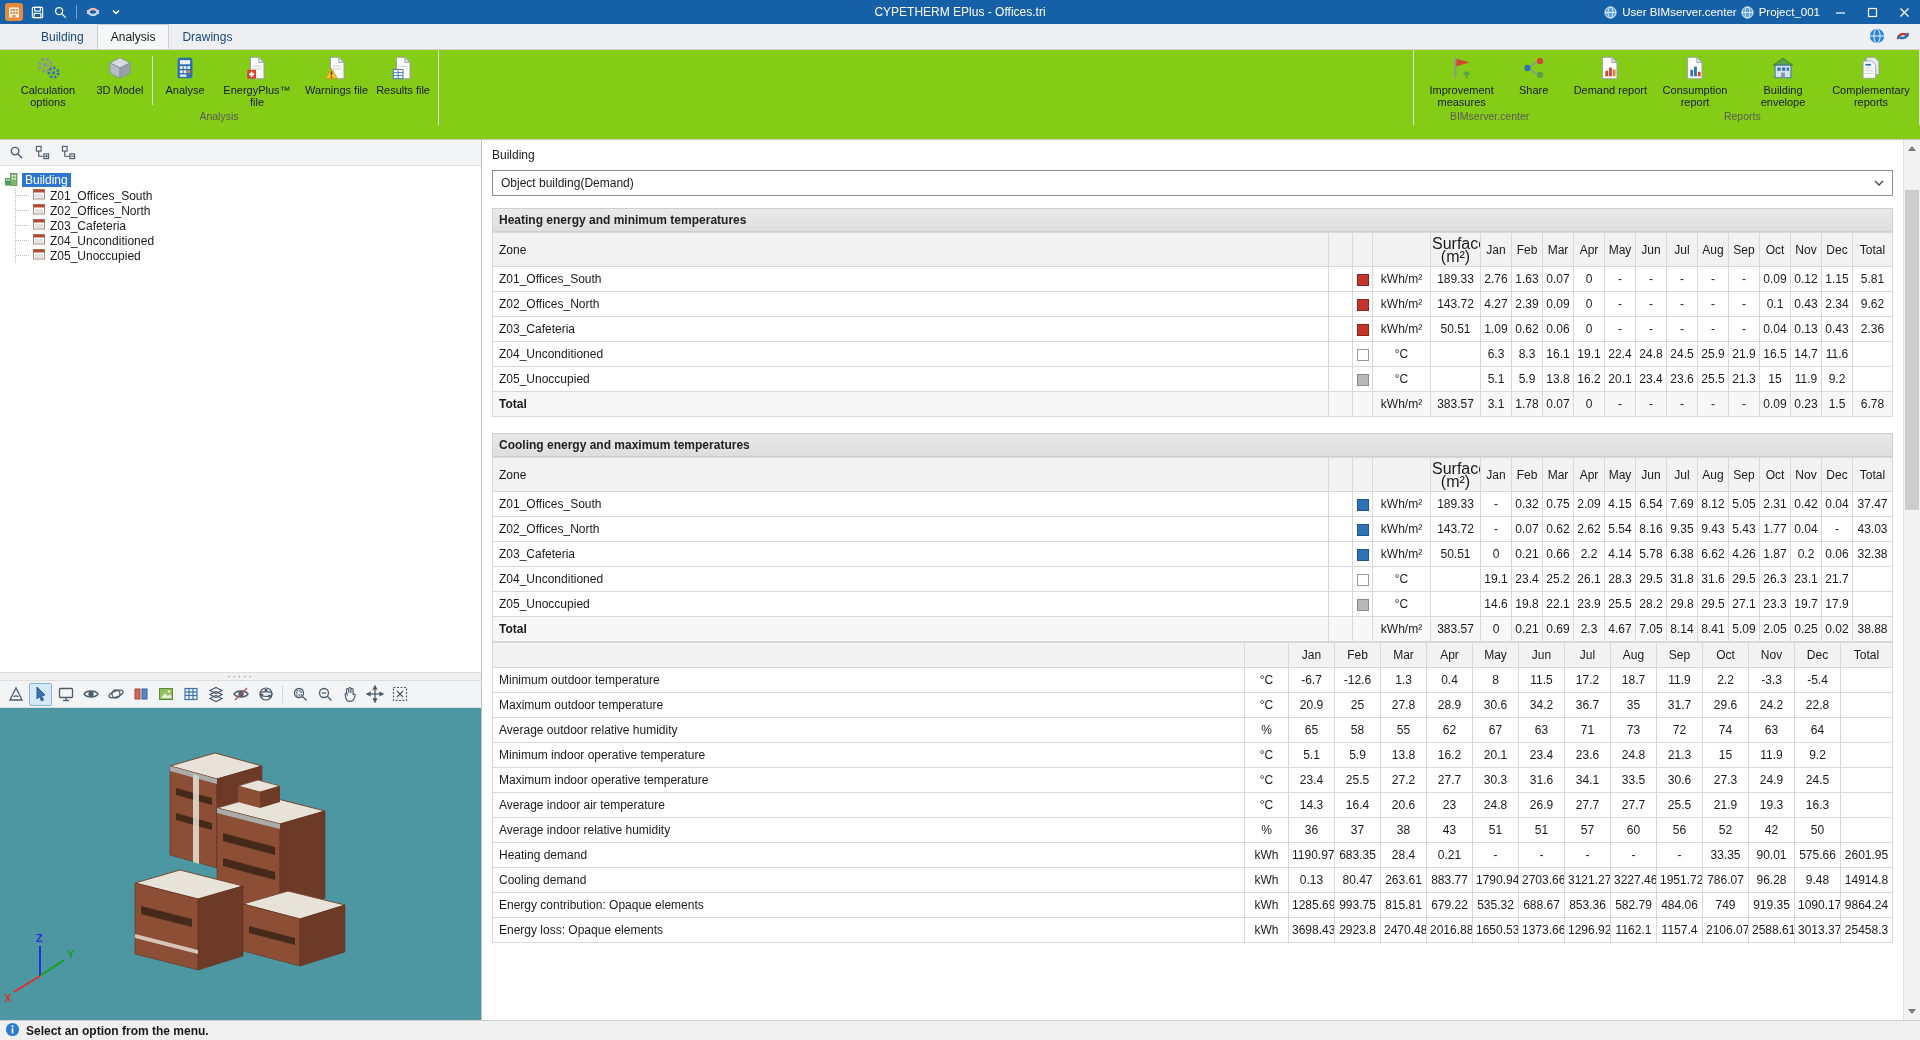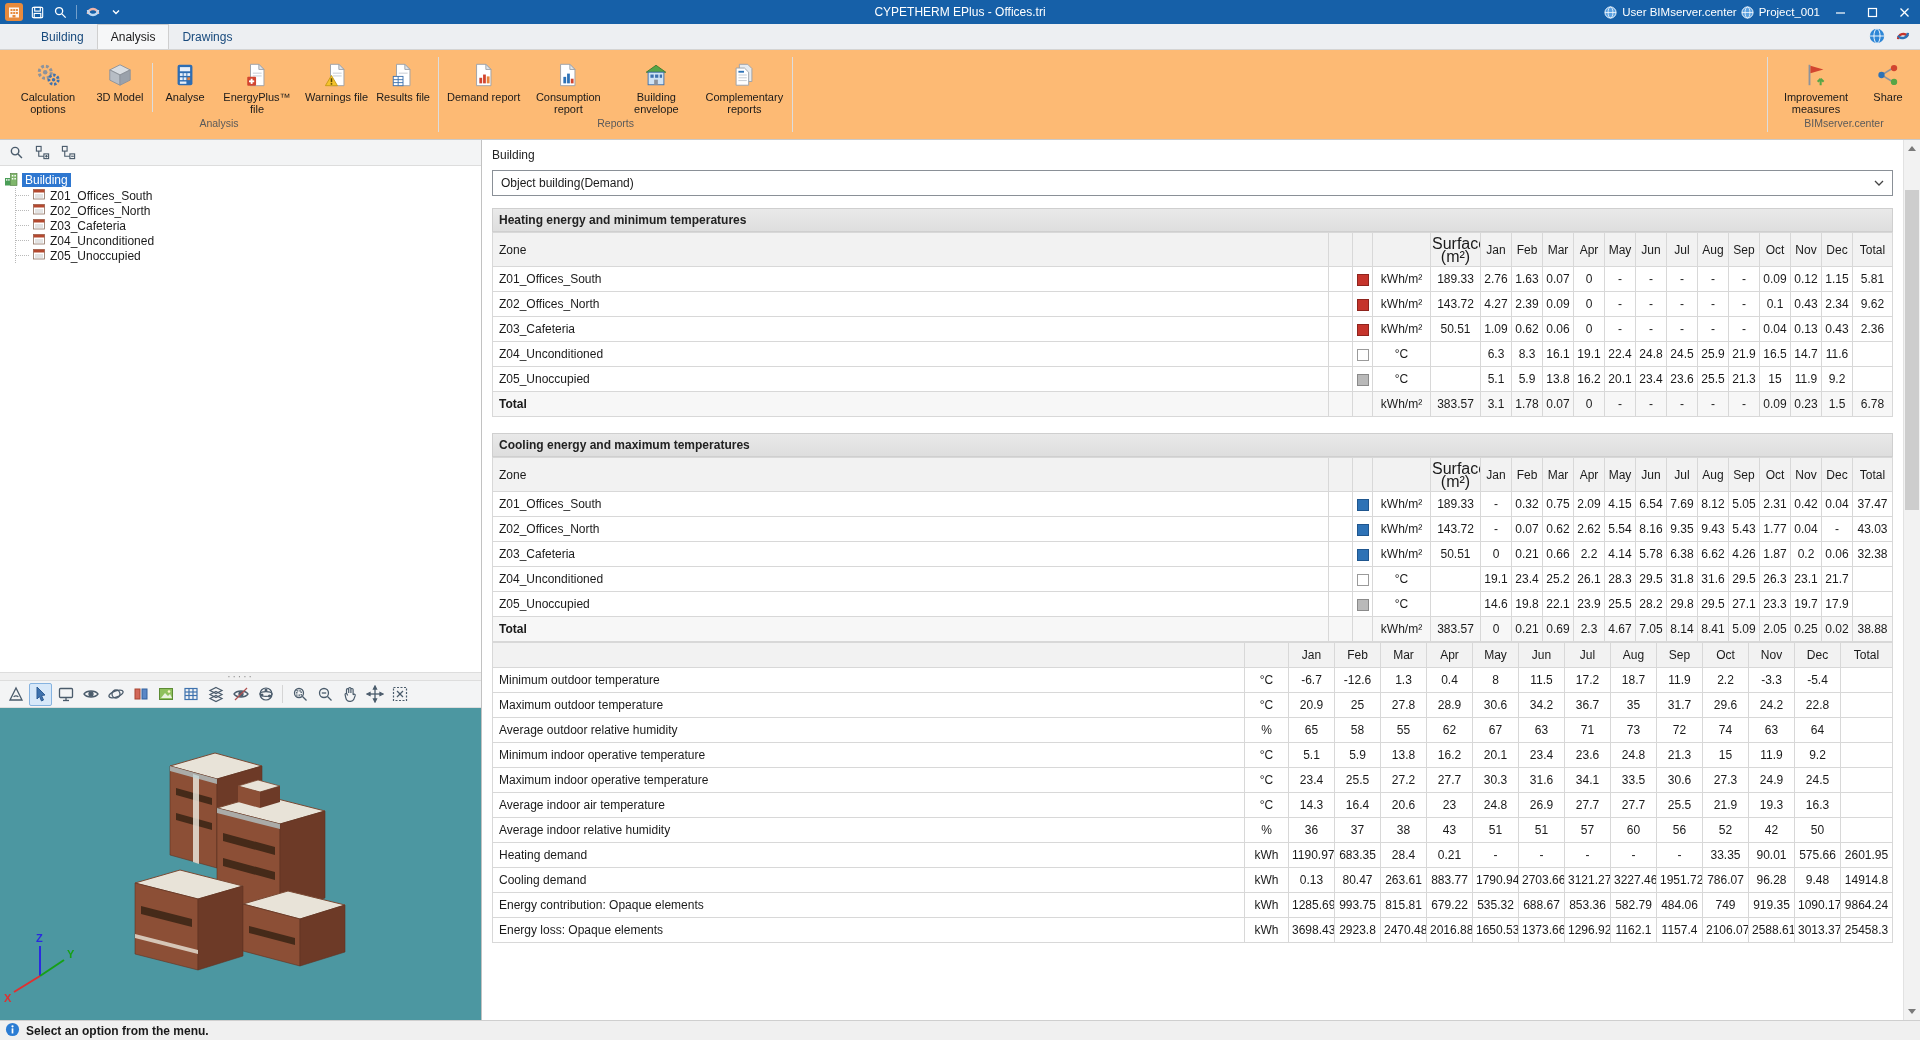--- a/index.html
+++ b/index.html
@@ -18,21 +18,21 @@
 .win-btns{display:flex}
 .win-btn{width:32px;height:24px;display:flex;align-items:center;justify-content:center}
 
 
 .tabsrow{height:26px;background:#edeff2;display:flex;align-items:flex-end;padding-left:28px;border-bottom:1px solid #d4d4d4;flex:0 0 auto;position:relative}
 .tab{padding:5px 13px;font-size:12px;color:#17497c}
 .tab.active{background:#f6f7f8;border:1px solid #cfcfcf;border-bottom:none;color:#1a1a1a}
 .tabs-right{position:absolute;right:8px;top:3px;display:flex;gap:8px;align-items:center}
 
 
-.ribbon{background:#fdba74;border-bottom:1px solid #c9c9c9;display:flex;align-items:center;flex:0 0 auto;height:90px}
+.ribbon{background:#84cc16;border-bottom:1px solid #c9c9c9;display:flex;align-items:flex-start;flex:0 0 auto;height:90px}
 .rgroup{display:flex;flex-direction:column;border-right:1px solid #ddd;padding:2px 4px 0}
 .rgroup.last{margin-left:auto;border-right:none;border-left:1px solid #ddd}
 .rbtns{display:flex;flex:1;align-items:flex-start}
 .rbtn{min-width:56px;max-width:88px;padding:3px 4px 1px;display:flex;flex-direction:column;align-items:center;gap:3px;border-radius:2px}
 .rlbl{font-size:11px;line-height:12px;text-align:center;color:#1a1a1a;white-space:normal}
 .rsep{width:1px;background:#ddd;margin:4px 4px;align-self:stretch}
 .rgroup-label{font-size:10.5px;color:#5a5a5a;text-align:center;padding:1px 0 3px}
 .ric{width:26px;height:26px;display:block}
 
 
@@ -270,20 +270,44 @@
                 <line x1="3.5" y1="19" x2="14" y2="19" stroke="#3e72ae"></line>
                 <line x1="3.5" y1="22.2" x2="14" y2="22.2" stroke="#3e72ae"></line>
                 <line x1="8.8" y1="15.5" x2="8.8" y2="25.5" stroke="#3e72ae"></line>
               </svg></span>
           <span class="rlbl" data-name="results-file-label">Results file</span>
         </div>
       </div>
       <div class="rgroup-label" data-name="ribbon-group-analysis-label">Analysis</div>
     </div>
 
+    <div class="rgroup last" data-name="ribbon-group-bimserver">
+      <div class="rbtns">
+        <div class="rbtn" data-name="improvement-measures-button">
+          <span class="ric" data-name="improvement-measures-icon"><svg viewBox="0 0 28 28" width="26" height="26">
+                <rect x="6" y="3" width="2" height="22" fill="#8d939c"></rect>
+                <polygon points="8,4 22,8 8,12" fill="#d2452f"></polygon>
+                <path d="M19,25 v-7 m0,0 l-3.2,3.2 M19,18 l3.2,3.2" stroke="#57a546" stroke-width="2.2" fill="none"></path>
+              </svg></span>
+          <span class="rlbl" data-name="improvement-measures-label">Improvement measures</span>
+        </div>
+        <div class="rbtn" data-name="share-button">
+          <span class="ric" data-name="share-icon"><svg viewBox="0 0 28 28" width="26" height="26">
+                <line x1="9.5" y1="12.5" x2="18.5" y2="7" stroke="#8d939c" stroke-width="1.8"></line>
+                <line x1="9.5" y1="15.5" x2="18.5" y2="21" stroke="#8d939c" stroke-width="1.8"></line>
+                <circle cx="7" cy="14" r="3.4" fill="#2d72b6"></circle>
+                <circle cx="20.5" cy="6.5" r="3.4" fill="#d2452f"></circle>
+                <circle cx="20.5" cy="21.5" r="3.4" fill="#57a546"></circle>
+              </svg></span>
+          <span class="rlbl" data-name="share-label">Share</span>
+        </div>
+      </div>
+      <div class="rgroup-label" data-name="ribbon-group-bimserver-label">BIMserver.center</div>
+    </div>
+
     <div class="rgroup" data-name="ribbon-group-reports">
       <div class="rbtns">
         <div class="rbtn" data-name="demand-report-button">
           <span class="ric" data-name="demand-report-icon"><svg viewBox="0 0 28 28" width="26" height="26">
                 <path d="M6,2.5 h10 l5.5,5.5 v17.5 h-15.5 z" fill="#fff" stroke="#9aa0a8"></path>
                 <path d="M16,2.5 l5.5,5.5 h-5.5 z" fill="#e2e6ea" stroke="#9aa0a8"></path>
                 <rect x="9" y="17" width="3" height="6" fill="#d2452f"></rect>
                 <rect x="13" y="13.5" width="3" height="9.5" fill="#d2452f"></rect>
                 <rect x="17" y="15.5" width="3" height="7.5" fill="#e8833a"></rect>
               </svg></span>
@@ -318,44 +342,20 @@
                   <line x1="8" y1="14" x2="17" y2="14"></line>
                   <line x1="8" y1="17" x2="17" y2="17"></line>
                   <line x1="8" y1="20" x2="17" y2="20"></line>
                 </g>
                 <rect x="8" y="9.5" width="6" height="2" fill="#2d72b6"></rect>
               </svg></span>
           <span class="rlbl" data-name="complementary-reports-label">Complementary reports</span>
         </div>
       </div>
       <div class="rgroup-label" data-name="ribbon-group-reports-label">Reports</div>
-    </div>
-
-    <div class="rgroup last" data-name="ribbon-group-bimserver">
-      <div class="rbtns">
-        <div class="rbtn" data-name="improvement-measures-button">
-          <span class="ric" data-name="improvement-measures-icon"><svg viewBox="0 0 28 28" width="26" height="26">
-                <rect x="6" y="3" width="2" height="22" fill="#8d939c"></rect>
-                <polygon points="8,4 22,8 8,12" fill="#d2452f"></polygon>
-                <path d="M19,25 v-7 m0,0 l-3.2,3.2 M19,18 l3.2,3.2" stroke="#57a546" stroke-width="2.2" fill="none"></path>
-              </svg></span>
-          <span class="rlbl" data-name="improvement-measures-label">Improvement measures</span>
-        </div>
-        <div class="rbtn" data-name="share-button">
-          <span class="ric" data-name="share-icon"><svg viewBox="0 0 28 28" width="26" height="26">
-                <line x1="9.5" y1="12.5" x2="18.5" y2="7" stroke="#8d939c" stroke-width="1.8"></line>
-                <line x1="9.5" y1="15.5" x2="18.5" y2="21" stroke="#8d939c" stroke-width="1.8"></line>
-                <circle cx="7" cy="14" r="3.4" fill="#2d72b6"></circle>
-                <circle cx="20.5" cy="6.5" r="3.4" fill="#d2452f"></circle>
-                <circle cx="20.5" cy="21.5" r="3.4" fill="#57a546"></circle>
-              </svg></span>
-          <span class="rlbl" data-name="share-label">Share</span>
-        </div>
-      </div>
-      <div class="rgroup-label" data-name="ribbon-group-bimserver-label">BIMserver.center</div>
     </div>
   </div>
 
   <div class="mainrow" data-name="main-area">
 
     <div class="leftpanel" data-name="left-panel">
       <div class="ltoolbar" data-name="tree-toolbar">
         <span class="tbtn" data-name="tree-search-icon">
             <svg width="15" height="15" viewBox="0 0 16 16" fill="none" stroke="#4a5b6b" stroke-width="1.5">
               <circle cx="6.5" cy="6.5" r="4"></circle>

